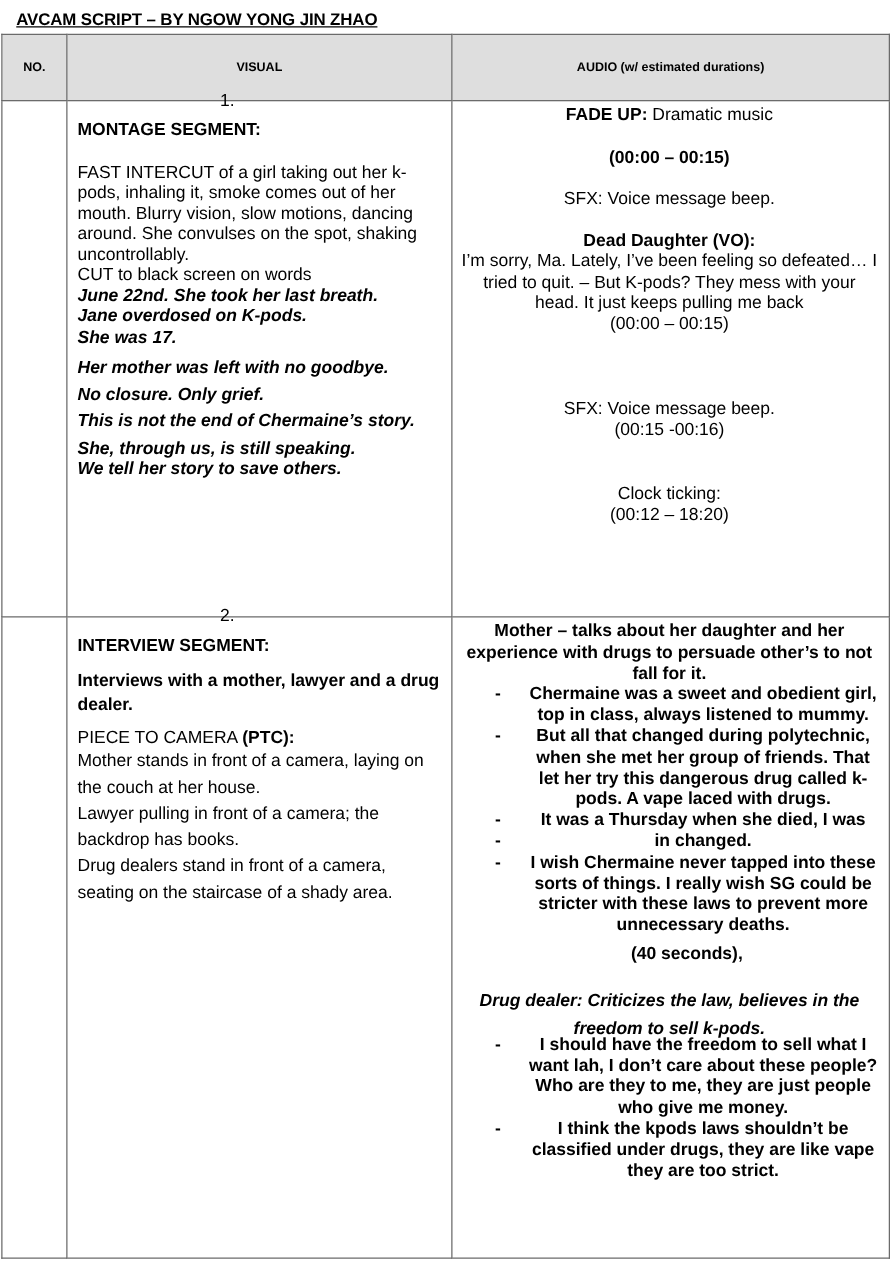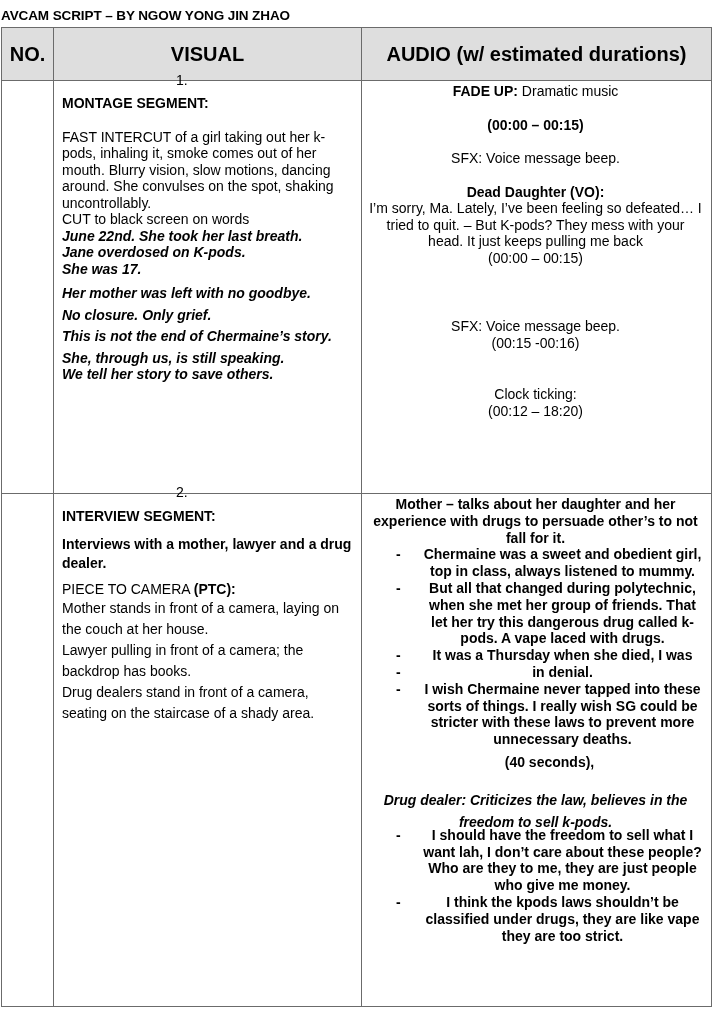--- a/index.html
+++ b/index.html
@@ -1,32 +1,32 @@
 <!DOCTYPE html>
 <html><head>
 <meta charset="utf-8">
 <style>
   html, body { margin: 0; padding: 0; background: #ffffff; }
   body {
     width: 713px; height: 1012px; overflow: hidden; position: relative;
     font-family: "Liberation Sans", sans-serif; color: #000;
   }
   .doc-title {
-    position: absolute; left: 1px; top: 8px;
-    font-size: 13.5px; font-weight: bold; letter-spacing: -0.1px;
+    position: absolute; left: 13px; top: 8px;
+    font-size: 13.5px; font-weight: bold; letter-spacing: -0.1px; text-decoration: underline;
   }
   table.script {
     position: absolute; left: 1px; top: 27px;
     border-collapse: collapse; table-layout: fixed;
     width: 710px;
   }
   table.script td, table.script th {
     border: 1.5px solid #6b6b6b; vertical-align: top; padding: 0;
   }
-  th { background: #dedede; font-weight: bold; font-size: 20px; height: 52px; vertical-align: middle !important; text-align: center; }
+  th { background: #dedede; font-weight: bold; font-size: 10px; height: 52px; vertical-align: middle !important; text-align: center; }
   col.c1 { width: 52px; } col.c2 { width: 308px; } col.c3 { width: 350px; }
   .cell { position: relative; font-size: 14px; line-height: 16.5px; }
   .seg-num { position: absolute; left: 122px; font-size: 14px; }
   .b { font-weight: bold; }
   .bi { font-weight: bold; font-style: italic; }
   .vis { padding: 14px 8px 0 8px; }
   .aud { padding: 2px 8px 0 6px; text-align: center; }
   p { margin: 0; }
   ul.dash { list-style: none; margin: 0; padding: 0; }
   ul.dash li { position: relative; padding-left: 54px; font-weight: bold; }
@@ -97,21 +97,21 @@
         <p style="line-height:21px;">Drug dealers stand in front of a camera, seating on the staircase of a shady area.</p>
       </div>
     </td>
     <td>
       <div class="cell aud" style="line-height:16.8px;">
         <p class="b">Mother – talks about her daughter and her experience with drugs to persuade other’s to not fall for it.</p>
         <ul class="dash">
           <li><span class="mk">-</span><span>Chermaine was a sweet and obedient girl, top in class, always listened to mummy.</span></li>
           <li><span class="mk">-</span><span>But all that changed during polytechnic, when she met her group of friends. That let her try this dangerous drug called k-pods. A vape laced with drugs.</span></li>
           <li><span class="mk">-</span><span>It was a Thursday when she died, I was</span></li>
-          <li><span class="mk">-</span><span>in denial.</span></li>
+          <li><span class="mk">-</span><span>in changed.</span></li>
           <li><span class="mk">-</span><span>I wish Chermaine never tapped into these sorts of things. I really wish SG could be stricter with these laws to prevent more unnecessary deaths.</span></li>
         </ul>
         <p class="b" style="margin-top:6px; padding-left:28px;">(40 seconds),</p>
         <p class="b" style="margin-top:18px; line-height:22px;font-style:italic;">Drug dealer: Criticizes the law, believes in the freedom to sell k-pods.</p>
         <ul class="dash" style="margin-top:-6px;">
           <li><span class="mk">-</span><span>I should have the freedom to sell what I want lah, I don’t care about these people? Who are they to me, they are just people who give me money.</span></li>
           <li><span class="mk">-</span><span>I think the kpods laws shouldn’t be classified under drugs, they are like vape they are too strict.</span></li>
         </ul>
       </div>
     </td>

